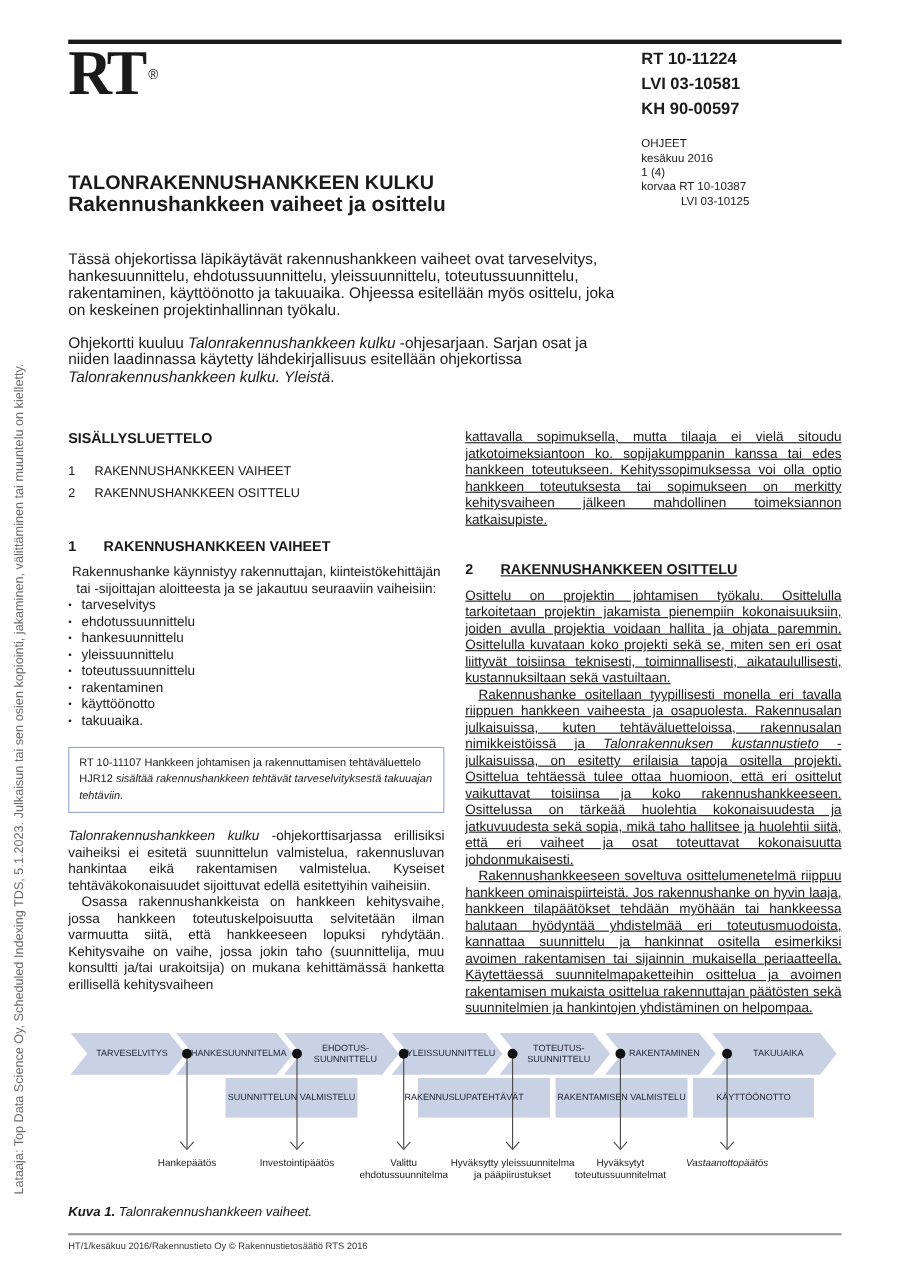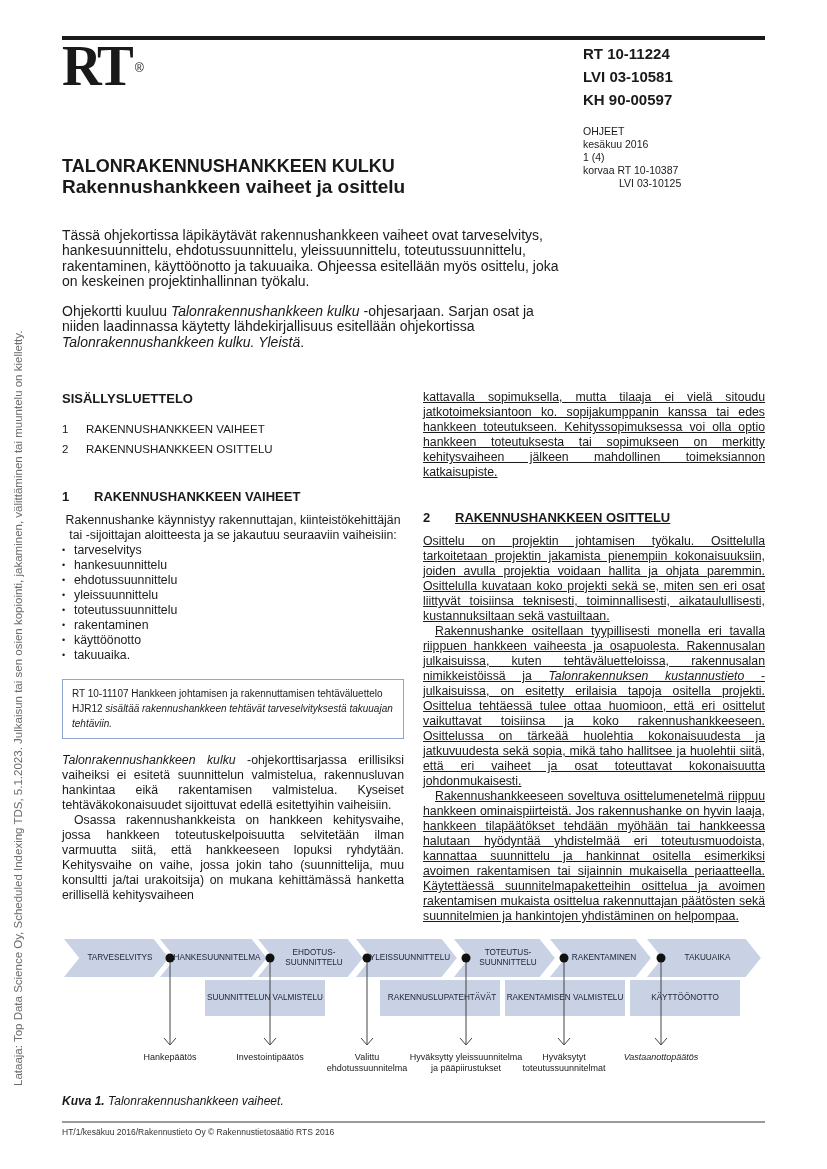--- a/index.html
+++ b/index.html
@@ -84,22 +84,22 @@
   <h2 class="toc-h">SISÄLLYSLUETTELO</h2>
   <div>
     <div class="toc-item"><span class="num">1</span><span>RAKENNUSHANKKEEN VAIHEET</span></div>
     <div class="toc-item"><span class="num">2</span><span>RAKENNUSHANKKEEN OSITTELU</span></div>
   </div>
 
   <h2 class="sec" style="margin-top:30px"><span class="num">1</span><span>RAKENNUSHANKKEEN VAIHEET</span></h2>
   <p style="text-align:center">Rakennushanke käynnistyy rakennuttajan, kiinteistökehittäjän tai -sijoittajan aloitteesta ja se jakautuu seuraaviin vaiheisiin:</p>
   <ul class="bul">
     <li>tarveselvitys</li>
+    <li>ehdotussuunnittelu</li>
     <li>hankesuunnittelu</li>
-    <li>ehdotussuunnittelu</li>
     <li>yleissuunnittelu</li>
     <li>toteutussuunnittelu</li>
     <li>rakentaminen</li>
     <li>käyttöönotto</li>
     <li>takuuaika.</li>
   </ul>
   <div class="note"><span>RT 10-11107 Hankkeen johtamisen ja rakennuttamisen tehtäväluettelo HJR12 </span><i>sisältää rakennushankkeen tehtävät tarveselvityksestä takuuajan tehtäviin.</i></div>
   <p><i>Talonrakennushankkeen kulku</i><span> -ohjekorttisarjassa erillisiksi vaiheiksi ei esitetä suunnittelun valmistelua, rakennusluvan hankintaa eikä rakentamisen valmistelua. Kyseiset tehtäväkokonaisuudet sijoittuvat edellä esitettyihin vaiheisiin.</span></p>
   <p class="ind">Osassa rakennushankkeista on hankkeen kehitysvaihe, jossa hankkeen toteutuskelpoisuutta selvitetään ilman varmuutta siitä, että hankkeeseen lopuksi ryhdytään. Kehitysvaihe on vaihe, jossa jokin taho (suunnittelija, muu konsultti ja/tai urakoitsija) on mukana kehittämässä hanketta erillisellä kehitysvaiheen</p>
 </div>
@@ -148,21 +148,21 @@
       <div class="phase-label" style="left: 58px; top: 22px;">TARVESELVITYS</div>
       <div class="phase-label" style="left: 155px; top: 22px;">HANKESUUNNITELMA</div>
       <div class="phase-label" style="left: 252px; top: 22px;">EHDOTUS-
 SUUNNITTELU</div>
       <div class="phase-label" style="left: 348px; top: 22px;">YLEISSUUNNITTELU</div>
       <div class="phase-label" style="left: 446px; top: 22px;">TOTEUTUS-
 SUUNNITTELU</div>
       <div class="phase-label" style="left: 542px; top: 22px;">RAKENTAMINEN</div>
       <div class="phase-label" style="left: 645.5px; top: 22px;">TAKUUAIKA</div>
       <div class="phase-label" style="left: 203px; top: 62px;">SUUNNITTELUN VALMISTELU</div>
-      <div class="phase-label" style="left: 380px; top: 62px;">RAKENNUSLUPATEHTÄVÄT</div>
+      <div class="phase-label" style="left: 360px; top: 62px;">RAKENNUSLUPATEHTÄVÄT</div>
       <div class="phase-label" style="left: 503px; top: 62px;">RAKENTAMISEN VALMISTELU</div>
       <div class="phase-label" style="left: 623px; top: 62px;">KÄYTTÖÖNOTTO</div>
       <div class="decision" style="left: 108px; top: 116px;">Hankepäätös</div>
       <div class="decision" style="left: 208px; top: 116px;">Investointipäätös</div>
       <div class="decision" style="left: 305px; top: 116px;">Valittu
 ehdotussuunnitelma</div>
       <div class="decision" style="left: 404px; top: 116px;">Hyväksytty yleissuunnitelma
 ja pääpiirustukset</div>
       <div class="decision" style="left: 502px; top: 116px;">Hyväksytyt
 toteutussuunnitelmat</div>

